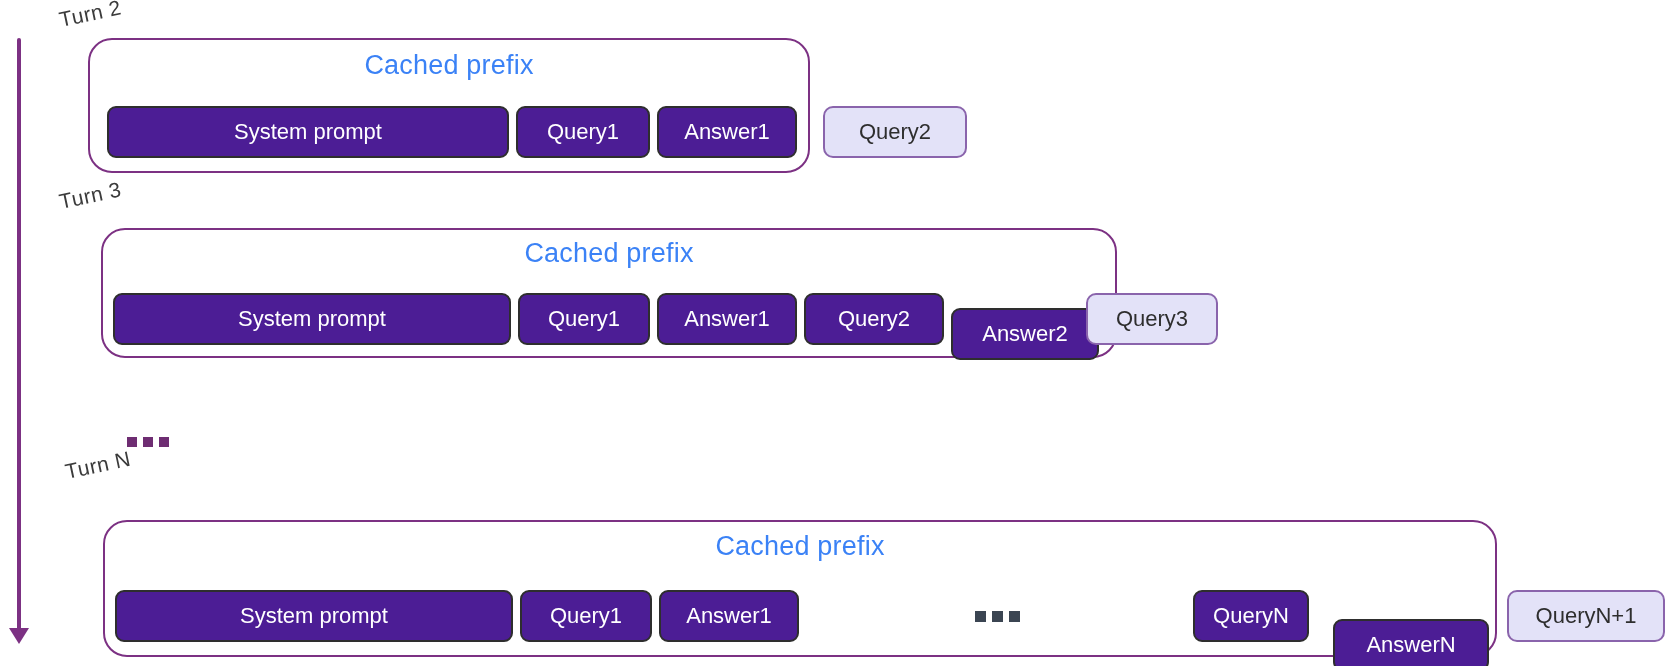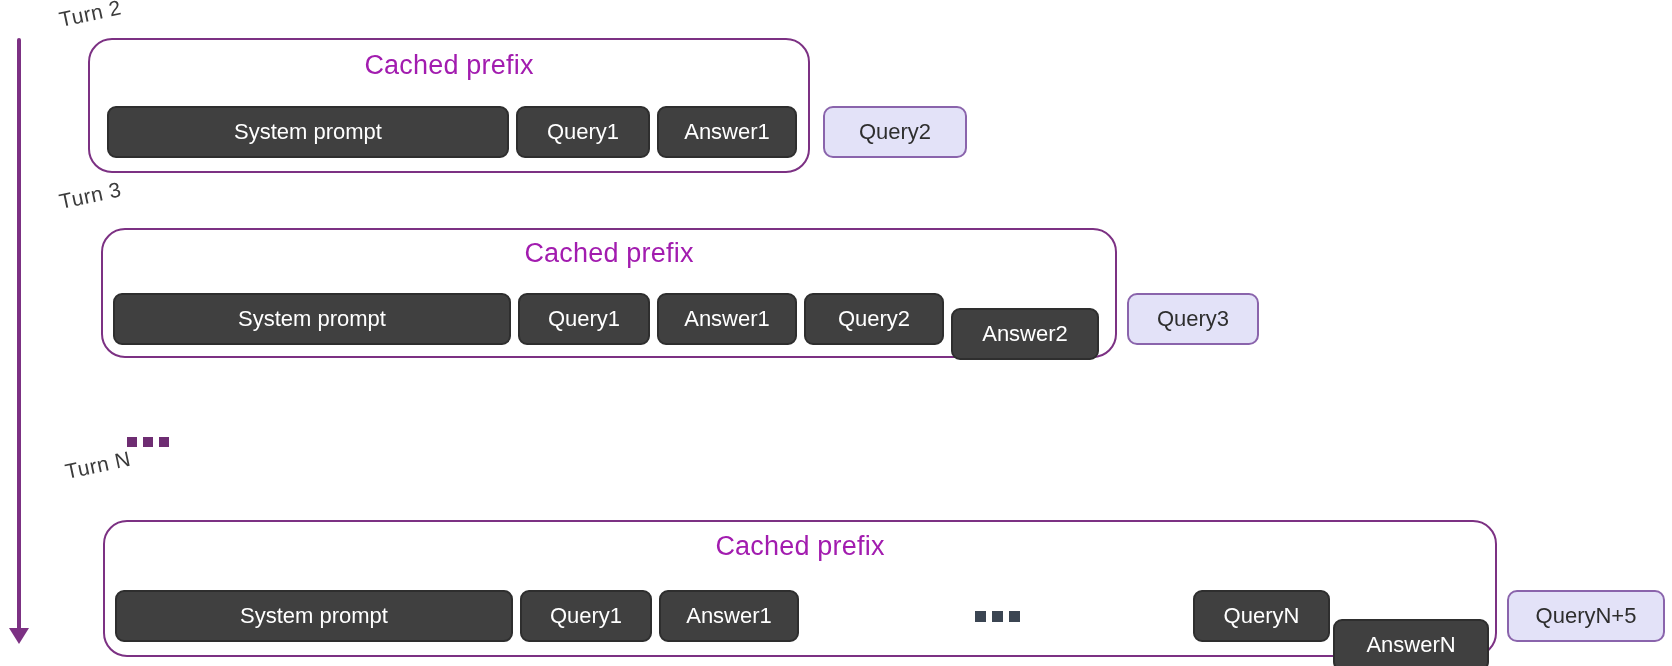--- a/index.html
+++ b/index.html
@@ -35,28 +35,28 @@
   .cache-box{
     position:absolute;
     background:#ffffff;
     border:2.5px solid #7c3183;
     border-radius:24px;
     box-sizing:border-box;
   }
   .cache-title{
     position:absolute;left:0;right:9px;
     text-align:center;
-    font-size:27px;color:#a21caf;
+    font-size:27px;color:#3b82f6;
     letter-spacing:.2px;
   }
 
   
   .chip{
     position:absolute;height:52px;
-    background:#404040;
+    background:#4c1d95;
     border:2px solid #2e2e2e;
     border-radius:9px;
     box-sizing:border-box;
     display:flex;align-items:center;justify-content:center;
     color:#ffffff;font-size:22px;white-space:nowrap;
   }
 
   
   .query-box{
     position:absolute;height:52px;
@@ -105,21 +105,21 @@
 
     <div class="cache-box" style="left:101px;top:228px;width:1016px;height:130px;"></div>
     <div class="cache-title" style="left:101px;width:1016px;top:238px;">Cached prefix</div>
 
     <div class="chip" style="left:113px;top:293px;width:398px;">System prompt</div>
     <div class="chip" style="left:518px;top:293px;width:132px;">Query1</div>
     <div class="chip" style="left:657px;top:293px;width:140px;">Answer1</div>
     <div class="chip" style="left:804px;top:293px;width:140px;">Query2</div>
     <div class="chip" style="left:951px;top:308px;width:148px;">Answer2</div>
 
-    <div class="query-box" style="left:1127px;top:293px;width:132px;">Query3</div>
+    <div class="query-box" style="left:1086px;top:293px;width:132px;">Query3</div>
   </div>
 
   <div class="ellipsis purple" style="left:127px;top:437px;">
     <span class="sq"></span>
       <span class="sq"></span>
       <span class="sq"></span>
     <span class="sr-only">...</span>
   </div>
 
   <div class="row">
@@ -132,19 +132,19 @@
     <div class="chip" style="left:520px;top:590px;width:132px;">Query1</div>
     <div class="chip" style="left:659px;top:590px;width:140px;">Answer1</div>
 
     <div class="ellipsis gray" style="left:975px;top:611px;">
       <span class="sq"></span>
         <span class="sq"></span>
         <span class="sq"></span>
       <span class="sr-only">...</span>
     </div>
 
-    <div class="chip" style="left:1193px;top:590px;width:137px;">QueryN</div>
+    <div class="chip" style="left:1193px;top:590px;width:116px;">QueryN</div>
     <div class="chip" style="left:1333px;top:619px;width:156px;">AnswerN</div>
 
-    <div class="query-box" style="left:1507px;top:590px;width:158px;">QueryN+5</div>
+    <div class="query-box" style="left:1507px;top:590px;width:158px;">QueryN+1</div>
   </div>
 
 </div>
 
 </body></html>

